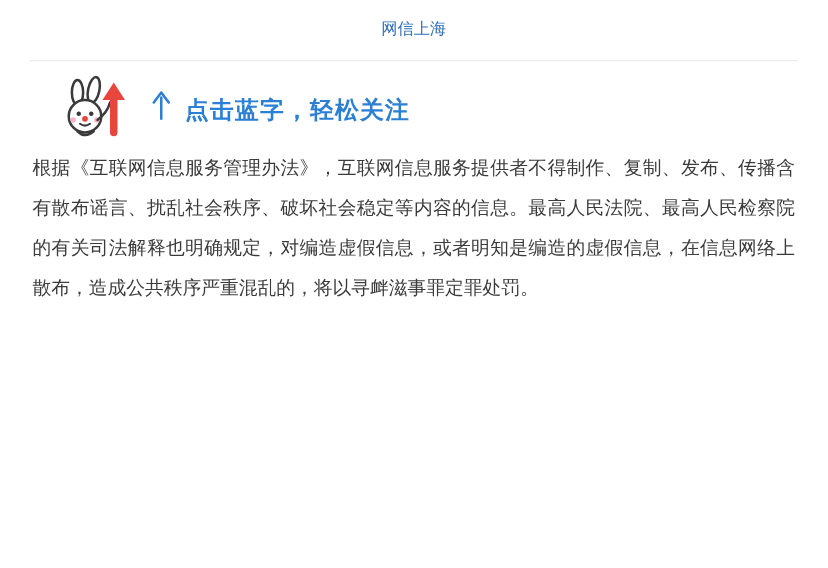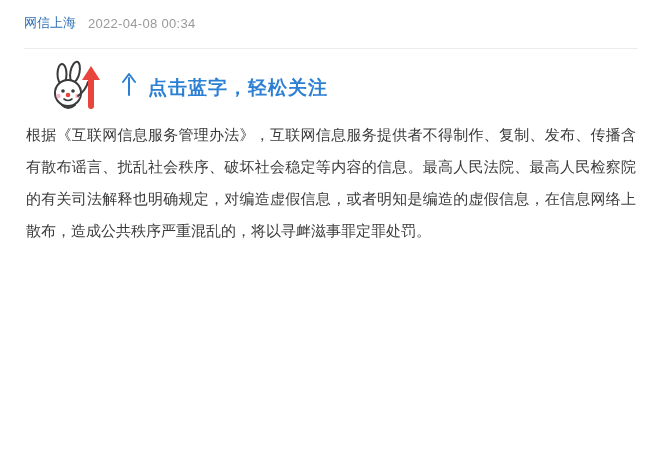--- a/index.html
+++ b/index.html
@@ -27,20 +27,21 @@
     letter-spacing: 0.5px;
     padding: 18px 24px 0 24px;
     line-height: 28px;
   }
   .meta {
     padding: 14px 24px 0 24px;
     display: flex;
     align-items: center;
     gap: 12px;
     font-size: 13px;
+    flex-direction: column;
   }
   .meta-source {
     color: #2f6fb5;
   }
   .meta-date {
     color: #9a9a9a;
     letter-spacing: 0.3px;
   }
   .divider {
     margin: 16px 24px 0 24px;
@@ -92,21 +93,20 @@
   }
 </style>
 </head>
 <body>
 
 <div class="page">
 
 
   <div class="meta">
     <span class="meta-source">网信上海</span>
-    <span class="meta-date">2022-04-08 00:34</span>
   </div>
 
   <div class="divider"></div>
 
   <div class="follow-row">
     <span class="mascot">
       <svg width="74" height="58" viewBox="0 0 74 58" xmlns="http://www.w3.org/2000/svg">
 
         <ellipse cx="20" cy="14" rx="4.5" ry="10" fill="#ffffff" stroke="#3a3a3a" stroke-width="2"></ellipse>
         <ellipse cx="33" cy="12" rx="4.5" ry="10.5" fill="#ffffff" stroke="#3a3a3a" stroke-width="2" transform="rotate(12 33 12)"></ellipse>

